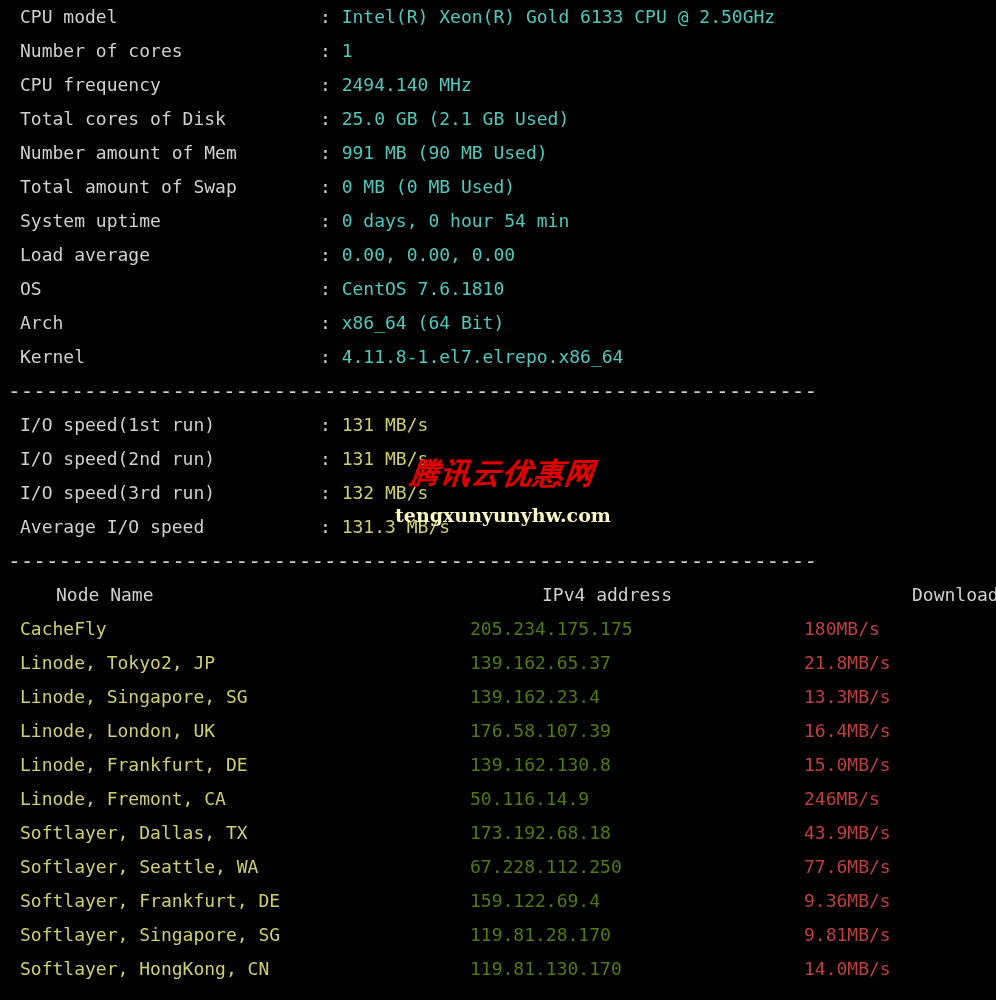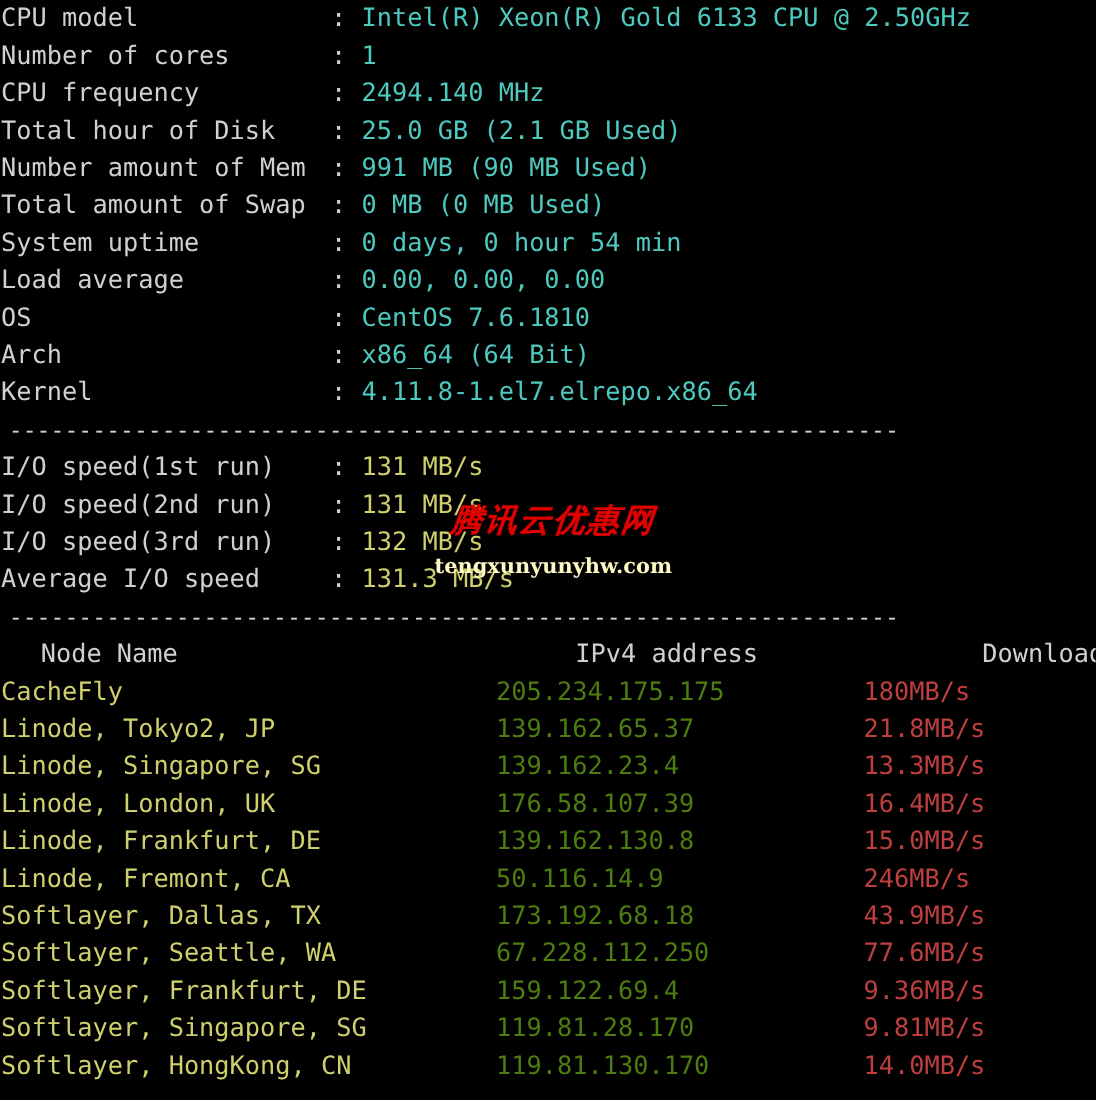--- a/index.html
+++ b/index.html
@@ -17,24 +17,24 @@
     position: relative;
     width: 996px;
     height: 1000px;
     background: #000000;
     padding: 0;
     box-sizing: border-box;
   }
   .line {
     height: 34px;
     line-height: 34px;
-    font-size: 23px;
+    font-size: 18px;
     letter-spacing: 0;
     white-space: pre;
-    padding-left: 1px;
+    padding-left: 20px;
     box-sizing: border-box;
   }
   .label   { color: #d0d0d0; }
   .sep     { color: #d0d0d0; }
   .cyan    { color: #4ec9bf; }
   .yellow  { color: #cfcf6e; }
   .green   { color: #4d7c0f; }
   .red     { color: #bf3f3f; text-align: center; }
   .gray    { color: #d0d0d0; margin-left: 36px; }
 
@@ -88,21 +88,21 @@
 </style>
 </head>
 <body>
 
 <div id="terminal">
 
   <div id="system-info-block">
       <div class="line"><span class="label col-label">CPU model</span><span class="sep">:</span><span class="label"> </span><span class="cyan">Intel(R) Xeon(R) Gold 6133 CPU @ 2.50GHz</span></div>
       <div class="line"><span class="label col-label">Number of cores</span><span class="sep">:</span><span class="label"> </span><span class="cyan">1</span></div>
       <div class="line"><span class="label col-label">CPU frequency</span><span class="sep">:</span><span class="label"> </span><span class="cyan">2494.140 MHz</span></div>
-      <div class="line"><span class="label col-label">Total hour of Disk</span><span class="sep">:</span><span class="label"> </span><span class="cyan">25.0 GB (2.1 GB Used)</span></div>
+      <div class="line"><span class="label col-label">Total cores of Disk</span><span class="sep">:</span><span class="label"> </span><span class="cyan">25.0 GB (2.1 GB Used)</span></div>
       <div class="line"><span class="label col-label">Number amount of Mem</span><span class="sep">:</span><span class="label"> </span><span class="cyan">991 MB (90 MB Used)</span></div>
       <div class="line"><span class="label col-label">Total amount of Swap</span><span class="sep">:</span><span class="label"> </span><span class="cyan">0 MB (0 MB Used)</span></div>
       <div class="line"><span class="label col-label">System uptime</span><span class="sep">:</span><span class="label"> </span><span class="cyan">0 days, 0 hour 54 min</span></div>
       <div class="line"><span class="label col-label">Load average</span><span class="sep">:</span><span class="label"> </span><span class="cyan">0.00, 0.00, 0.00</span></div>
       <div class="line"><span class="label col-label">OS</span><span class="sep">:</span><span class="label"> </span><span class="cyan">CentOS 7.6.1810</span></div>
       <div class="line"><span class="label col-label">Arch</span><span class="sep">:</span><span class="label"> </span><span class="cyan">x86_64 (64 Bit)</span></div>
       <div class="line"><span class="label col-label">Kernel</span><span class="sep">:</span><span class="label"> </span><span class="cyan">4.11.8-1.el7.elrepo.x86_64</span></div>
     </div>
 
   <div class="divider">----------------------------------------------------------------</div>

